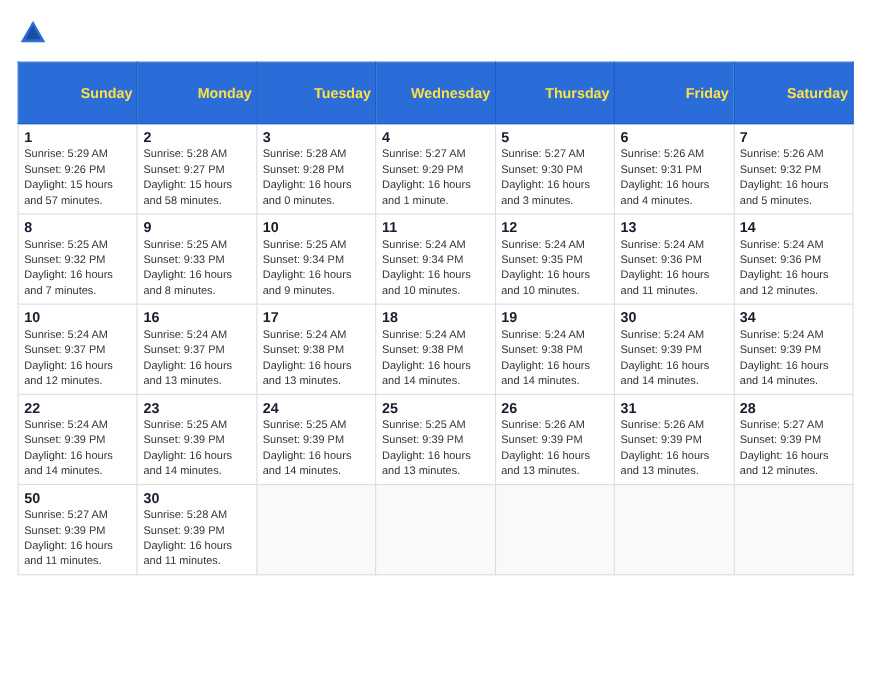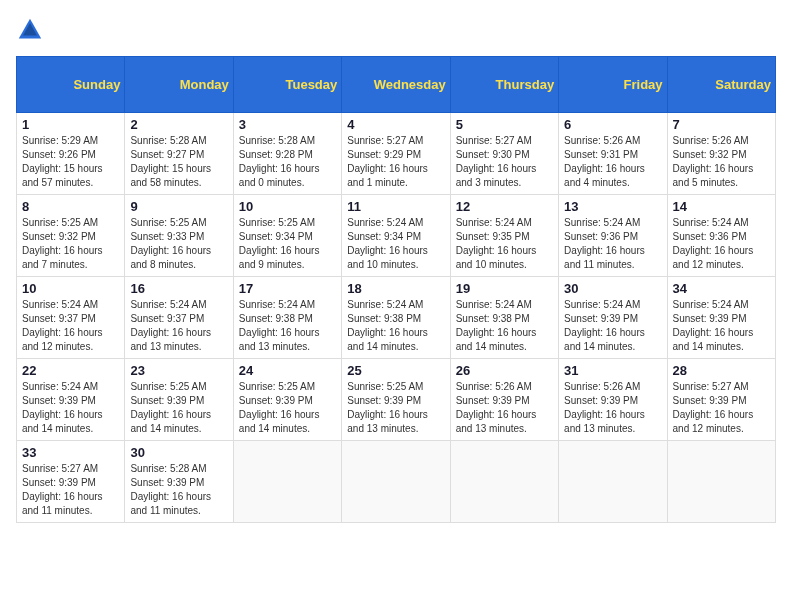--- a/index.html
+++ b/index.html
@@ -342,21 +342,21 @@
         <span class="day-number">28</span>
         <div class="cell-text">
           Sunrise: 5:27 AM<br>
           Sunset: 9:39 PM<br>
           Daylight: 16 hours and 12 minutes.
         </div>
       </td>
       </tr>
       <tr>
         <td>
-        <span class="day-number">33</span>
+        <span class="day-number">50</span>
         <div class="cell-text">
           Sunrise: 5:27 AM<br>
           Sunset: 9:39 PM<br>
           Daylight: 16 hours and 11 minutes.
         </div>
       </td>
         <td>
         <span class="day-number">30</span>
         <div class="cell-text">
           Sunrise: 5:28 AM<br>

